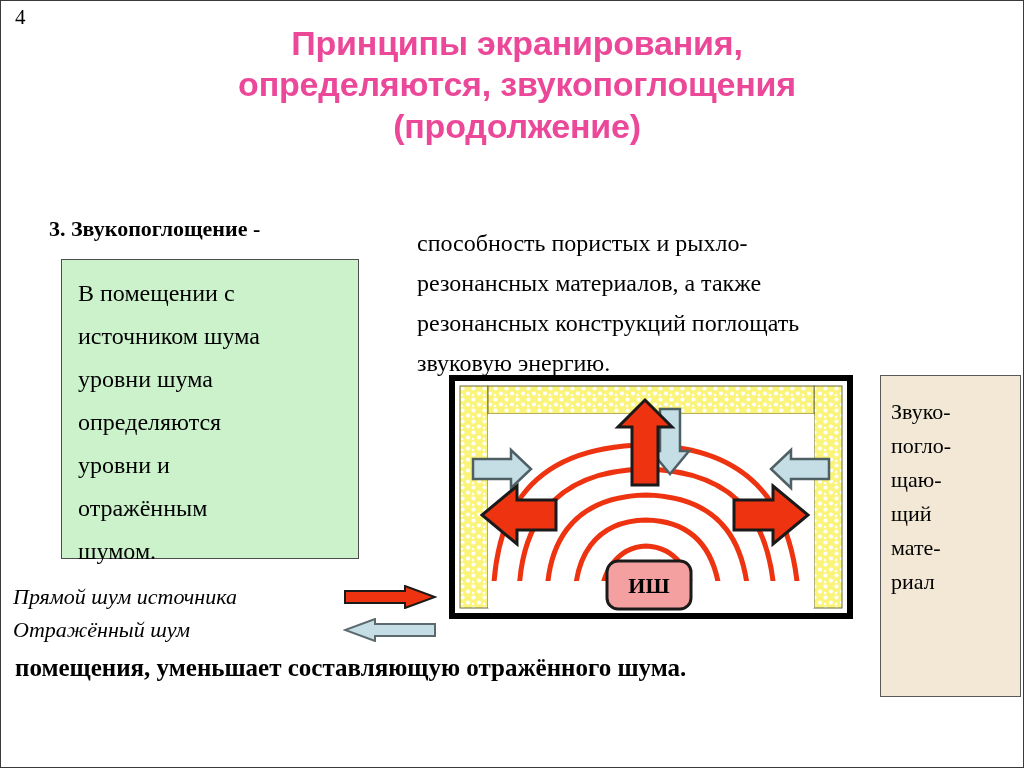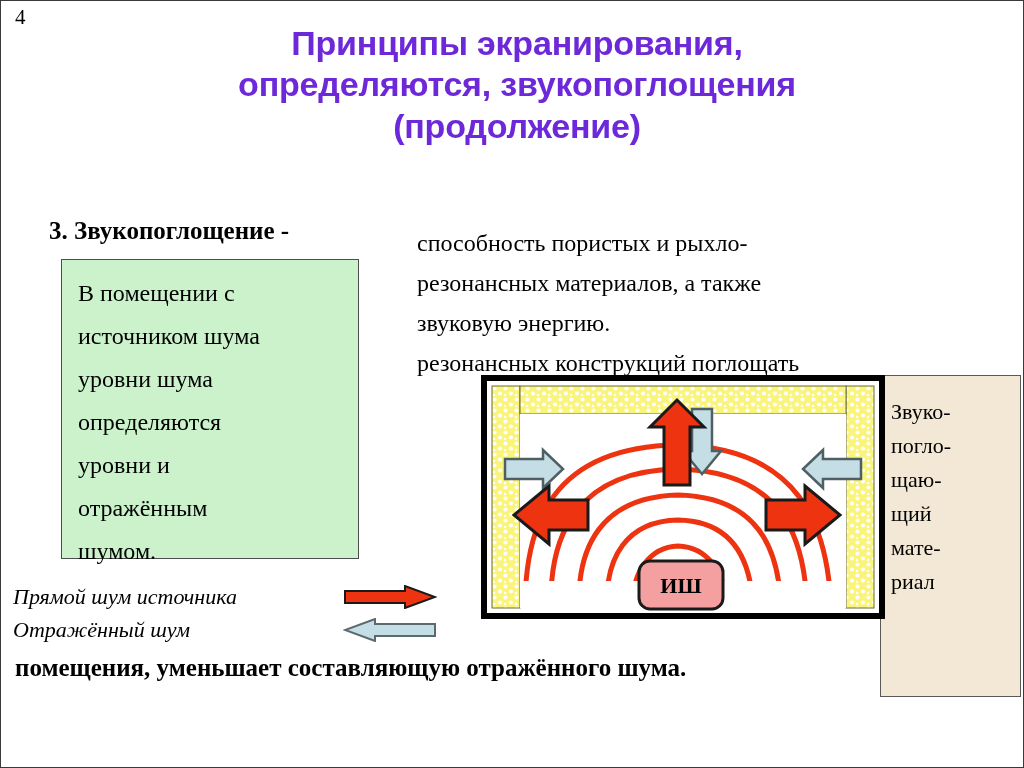--- a/index.html
+++ b/index.html
@@ -33,30 +33,30 @@
   #title {
     position: absolute;
     left: 96px; top: 22px;
     width: 840px;
     text-align: center;
     font-family: "Liberation Sans", "DejaVu Sans", sans-serif;
     font-weight: bold;
     font-size: 34px;
     line-height: 1.22;
     letter-spacing: -0.2px;
-    color: #6d28d9;
+    color: #ec4899;
   }
   #title .tline { display: block; white-space: nowrap; }
 
   
   #section-heading {
     position: absolute;
     left: 48px; top: 216px;
     font-weight: bold;
-    font-size: 25px;
+    font-size: 22px;
     line-height: 1.1;
     white-space: nowrap;
   }
 
   
   #green-box {
     position: absolute;
     left: 60px; top: 258px;
     width: 298px; height: 300px;
     background: #ccf2cc;
@@ -133,21 +133,21 @@
   #conclusion .cline.justify {
     display: flex;
     justify-content: space-between;
     white-space: nowrap;
   }
   #conclusion .cline.justify::after { content: ""; }
 
   
   #diagram {
     position: absolute;
-    left: 480px; top: 374px;
+    left: 448px; top: 374px;
     width: 404px; height: 244px;
   }
   #diagram svg { display: block; width: 404px; height: 244px; }
   .ish-text {
     font-family: "Liberation Serif", serif;
     font-weight: bold;
     font-size: 22px;
     fill: #000;
   }
 </style>
@@ -172,22 +172,22 @@
     <span class="gline">уровни шума</span>
     <span class="gline">определяются</span>
     <span class="gline">уровни и</span>
     <span class="gline">отражённым</span>
     <span class="gline">шумом.</span>
   </div>
 
   <div id="right-paragraph">
     <span class="pline">способность пористых и рыхло-</span>
     <span class="pline">резонансных материалов, а также</span>
+    <span class="pline">резонансных конструкций поглощать</span>
     <span class="pline">звуковую энергию.</span>
-    <span class="pline">резонансных конструкций поглощать</span>
   </div>
 
   <div id="legend">
     <div class="legend-row">
       <span class="legend-label">Прямой шум источника</span>
       <span class="legend-arrow">
         <svg viewBox="0 0 94 24" width="94" height="24">
           <polygon points="2,6 62,6 62,1 92,12 62,23 62,18 2,18" fill="#ee3311" stroke="#1a1a1a" stroke-width="2" stroke-linejoin="miter"></polygon>
         </svg>
       </span>

